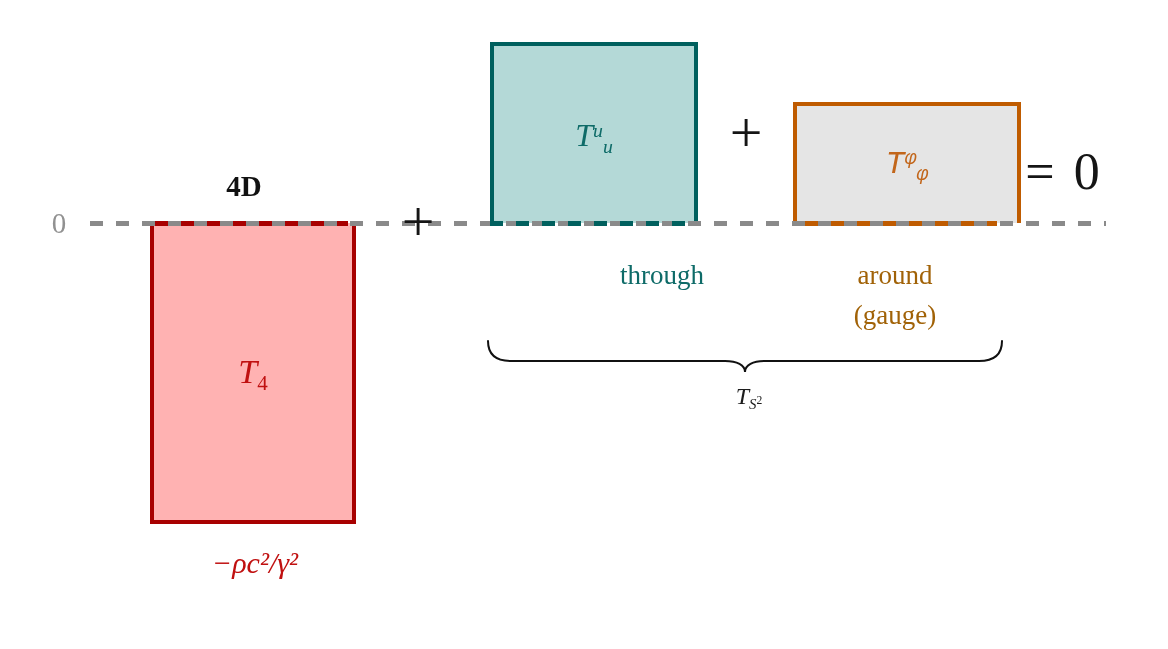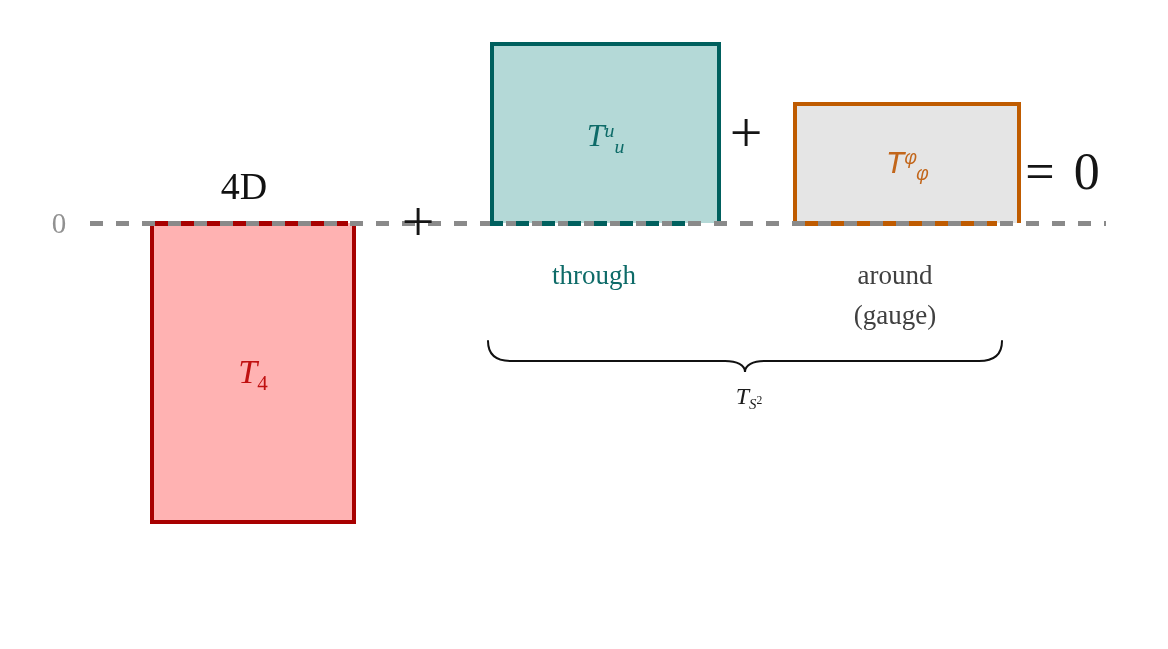--- a/index.html
+++ b/index.html
@@ -37,21 +37,21 @@
     align-items: center;
     justify-content: center;
     z-index: 1;
   }
   .bar-t4 {
     left: 142px; top: 223px; width: 206px; height: 301px;
     background: #ffb2b2;
     border: 4px solid #a80000; border-top: none; margin-left: 8px;
   }
   .bar-tuu {
-    left: 490px; top: 42px; width: 231px; height: 181px;
+    left: 490px; top: 42px; width: 208px; height: 181px;
     background: #b4d9d7;
     border: 4px solid #00605e; border-bottom: none;
   }
   .bar-tphiphi {
     left: 793px; top: 102px; width: 228px; height: 121px;
     background: #e5e5e5;
     border: 4px solid #bf5b00; border-bottom: none; font-family: Liberation Mono, monospace;
   }
 
   
@@ -106,34 +106,34 @@
     left: 1064px; top: 172px;
     font-size: 52px;
     letter-spacing: 3px;
   }
 
   
   .heading-4d {
     position: absolute;
     left: 244px; top: 186px;
     transform: translate(-50%, -50%);
-    font-weight: normal;
-    font-size: 38px;
+    font-weight: bold;
+    font-size: 29px;
     color: #111111;
   }
   .caption {
     position: absolute;
     width: 220px;
     top: 255px;
     text-align: center;
     font-size: 27px;
     line-height: 40px;
   }
-  .caption-mass { left: 484px; color: #0e6b68; }
-  .caption-gauge { left: 785px; color: #404040; }
+  .caption-mass { left: 484px; color: #0e6b68; text-align: right; }
+  .caption-gauge { left: 785px; color: #a16207; }
 
   .value-label {
     position: absolute;
     left: 125px; top: 546px;
     width: 260px;
     text-align: center;
     font-style: italic;
     font-size: 30px;
     color: #c01010;
   }
@@ -160,20 +160,21 @@
 
   <span class="zero-label">0</span>
   <div class="zero-line"></div>
 
   <div class="heading-4d">4D</div>
 
   <div class="bar bar-t4">
     <span class="math t4-label"><span class="base">T</span><sub class="rm">4</sub></span>
   </div>
   <div class="zero-edge ze-t4"></div>
+  <div class="value-label">−ρc²/γ²</div>
 
   <span class="op plus-1">+</span>
 
   <div class="bar bar-tuu">
     <span class="math tuu-label"><span class="base">T</span><sup>u</sup><sub>u</sub></span>
   </div>
   <div class="zero-edge ze-tuu"></div>
   <div class="caption caption-mass">
     <div>through</div>
   </div>

